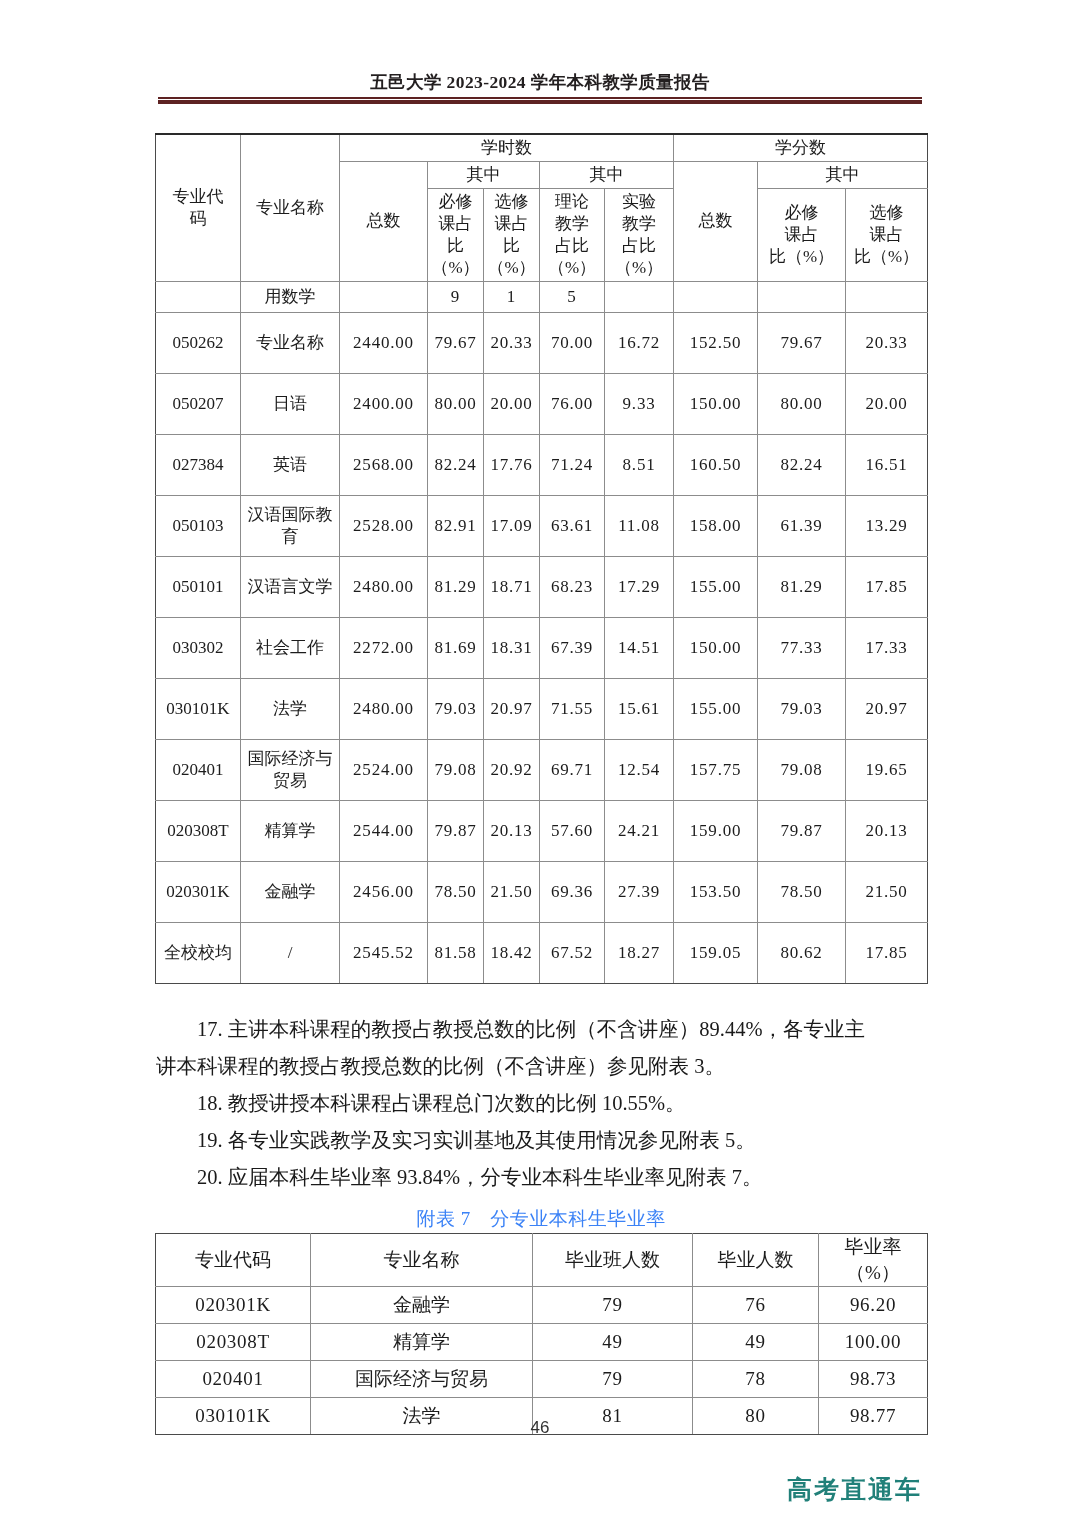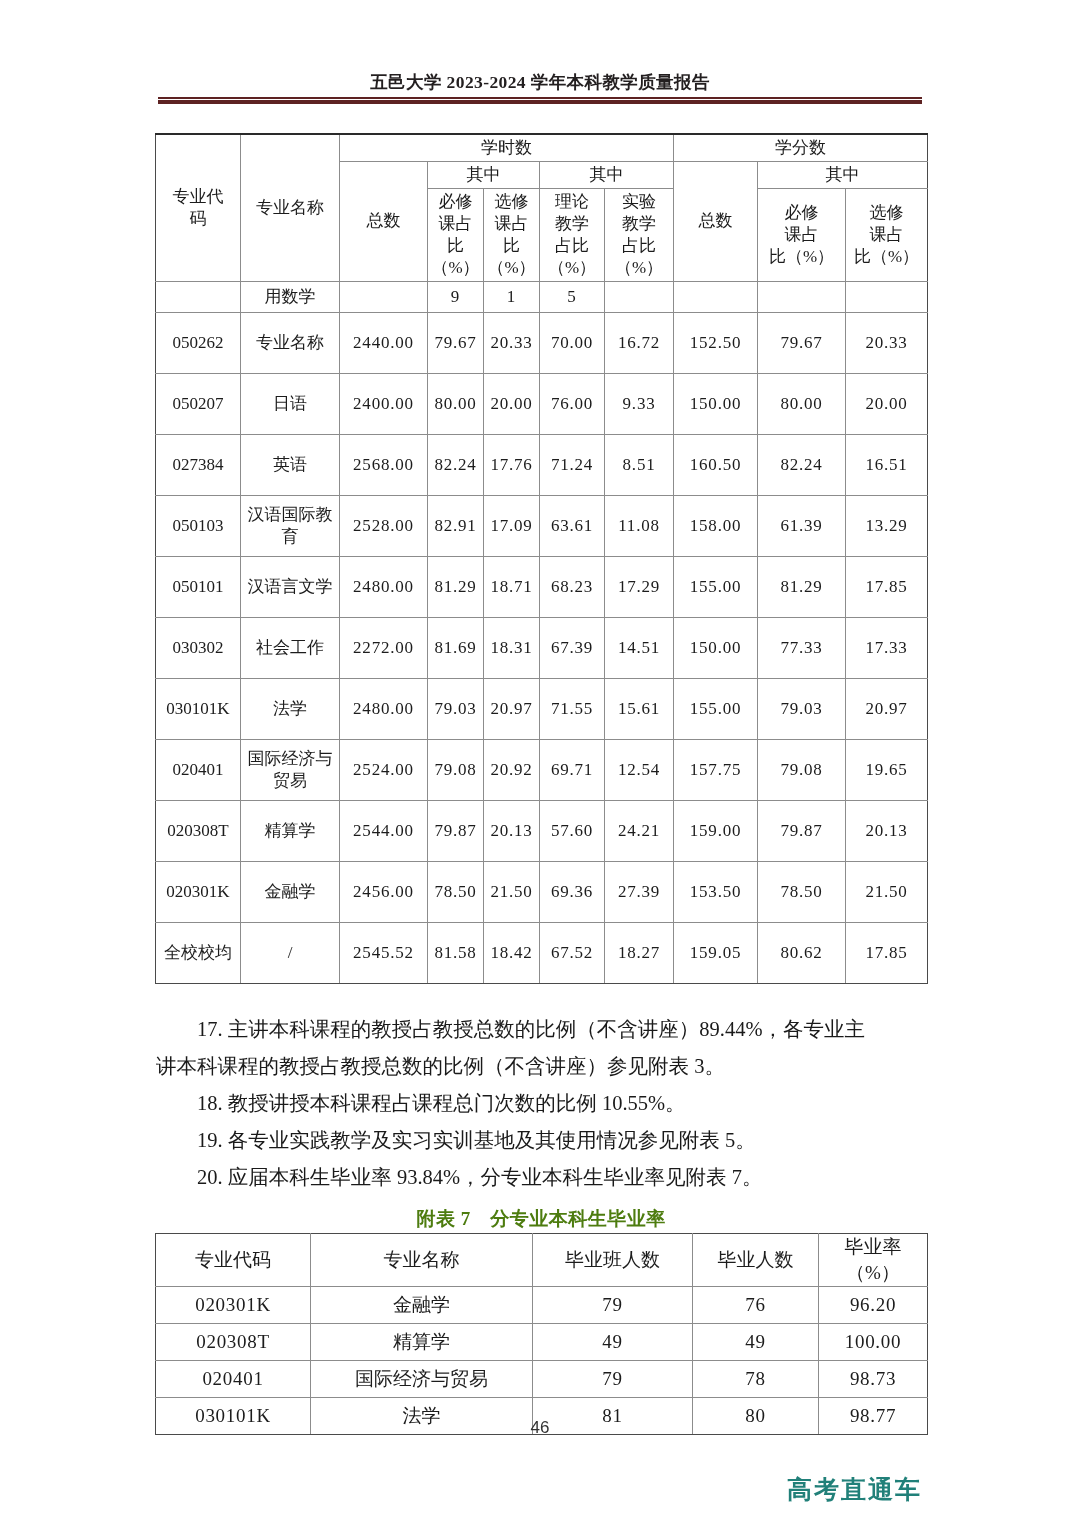--- a/index.html
+++ b/index.html
@@ -110,22 +110,22 @@
   .paras p.cont { text-indent: 0; }
 
   
   .tbl7-caption {
     position: absolute;
     left: 155px;
     top: 1206px;
     width: 772px;
     text-align: center;
     font-size: 19px;
-    font-weight: bold;
-    color: #4d7c0f;
+    font-weight: normal;
+    color: #3b82f6;
     letter-spacing: 0.5px;
   }
 
   
   .tbl-7 {
     position: absolute;
     left: 155px;
     top: 1233px;
     width: 772px;
     border-collapse: collapse;

